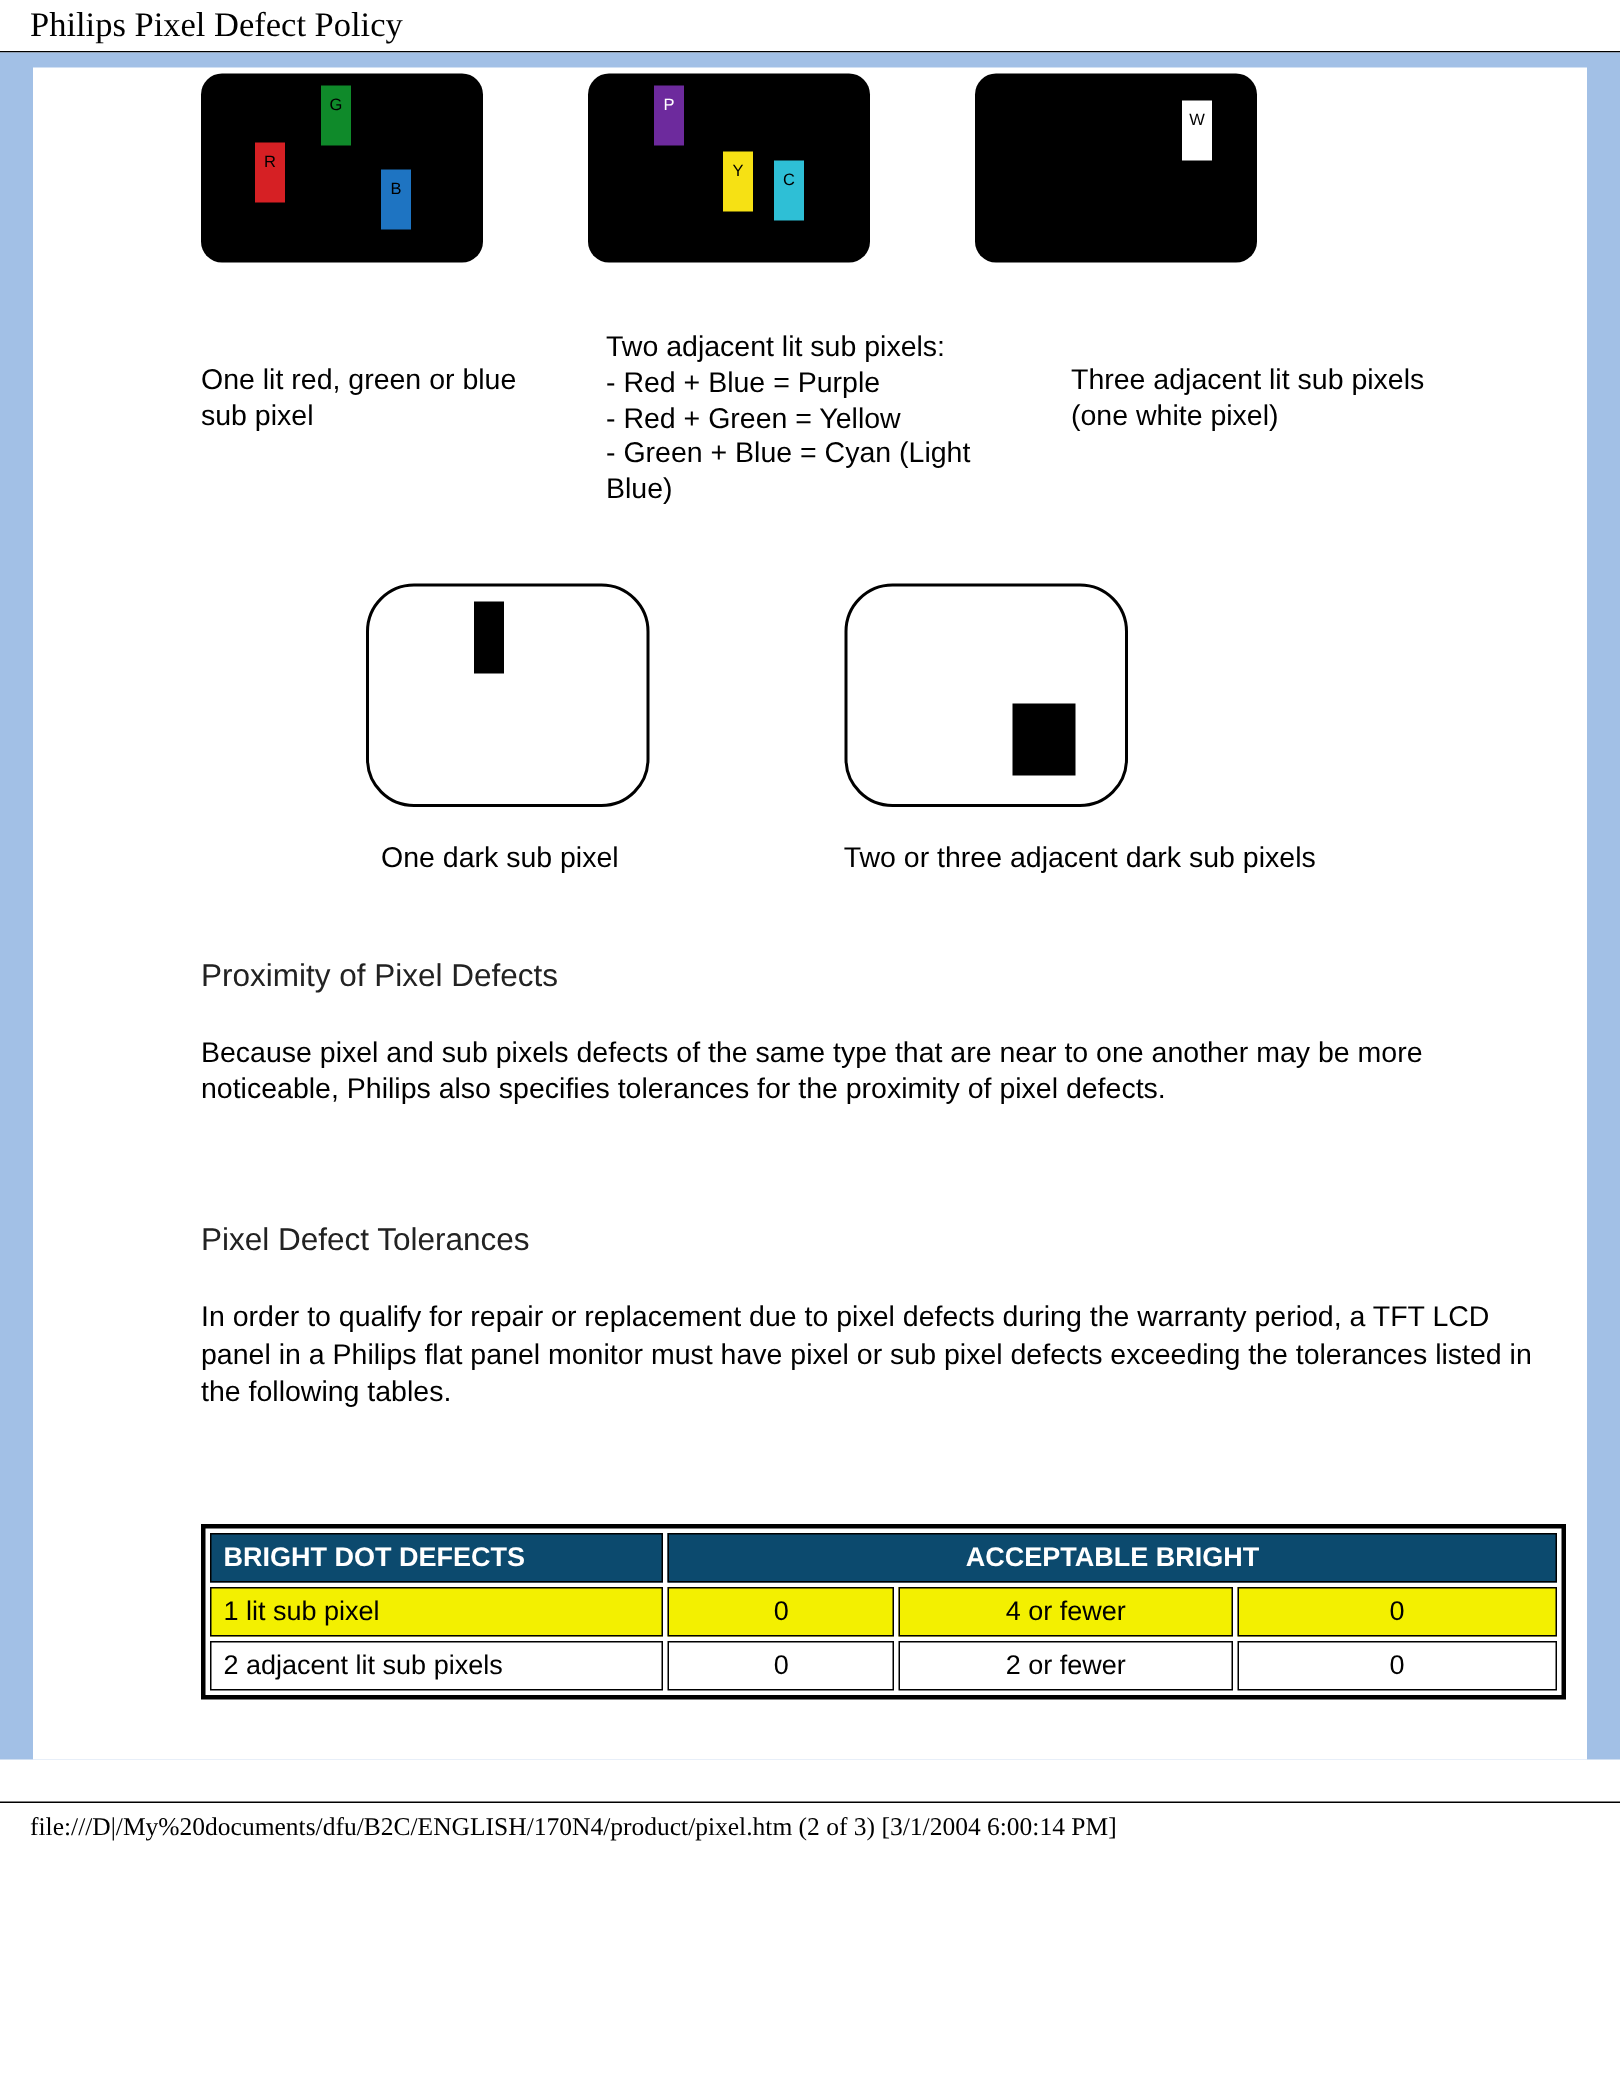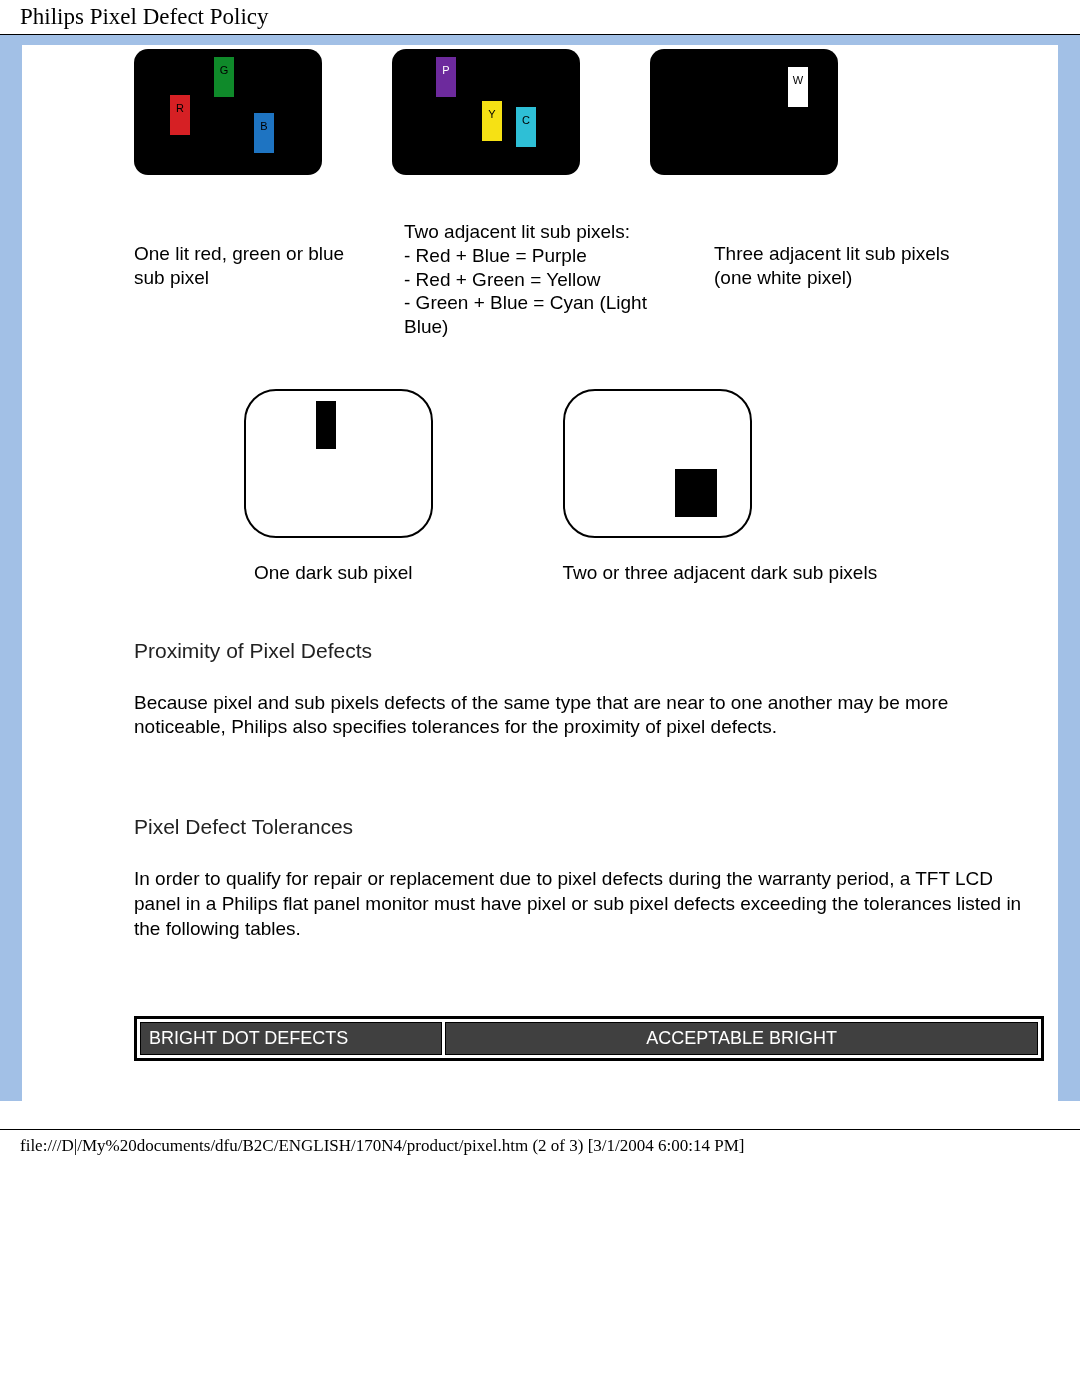--- a/index.html
+++ b/index.html
@@ -112,23 +112,23 @@
     border-collapse: separate;
     border-spacing: 3px;
     background: #fff;
   }
   .tolerance-table th, .tolerance-table td {
     border: 1px solid #000;
     padding: 5px 8px;
     font-size: 18px;
   }
   .th-dark {
-    background: #404040;
+    background: #0c4a6e;
     color: #fff;
-    font-weight: normal;
+    font-weight: bold;
     text-align: left;
   }
   .th-dark.center { text-align: center; }
   .row-model td:first-child { font-style: italic; }
   .row-model td { text-align: center; font-weight: bold; }
   .row-model td:first-child { text-align: left; font-weight: normal; }
   .row-yellow td { background: #f3f000; text-align: center; }
   .row-yellow td:first-child { text-align: left; }
   .row-plain td { text-align: center; }
   .row-plain td:first-child { text-align: left; }
@@ -205,20 +205,32 @@
           <col style="width:34%">
           <col style="width:17%">
           <col style="width:25%">
           <col style="width:24%">
         </colgroup>
         <tbody>
             <tr>
           <th class="th-dark">BRIGHT DOT DEFECTS</th>
           <th class="th-dark center" colspan="3">ACCEPTABLE BRIGHT</th>
         </tr>
+        <tr class="row-yellow">
+          <td>1 lit sub pixel</td>
+          <td>0</td>
+          <td>4 or fewer</td>
+          <td>0</td>
+        </tr>
+        <tr class="row-plain">
+          <td>2 adjacent lit sub pixels</td>
+          <td>0</td>
+          <td>2 or fewer</td>
+          <td>0</td>
+        </tr>
       </tbody>
         </table>
 
     </div>
   </div>
 </div>
 
 <div class="footer-line">file:///D|/My%20documents/dfu/B2C/ENGLISH/170N4/product/pixel.htm (2 of 3) [3/1/2004 6:00:14 PM]</div>
 
 </body></html>

